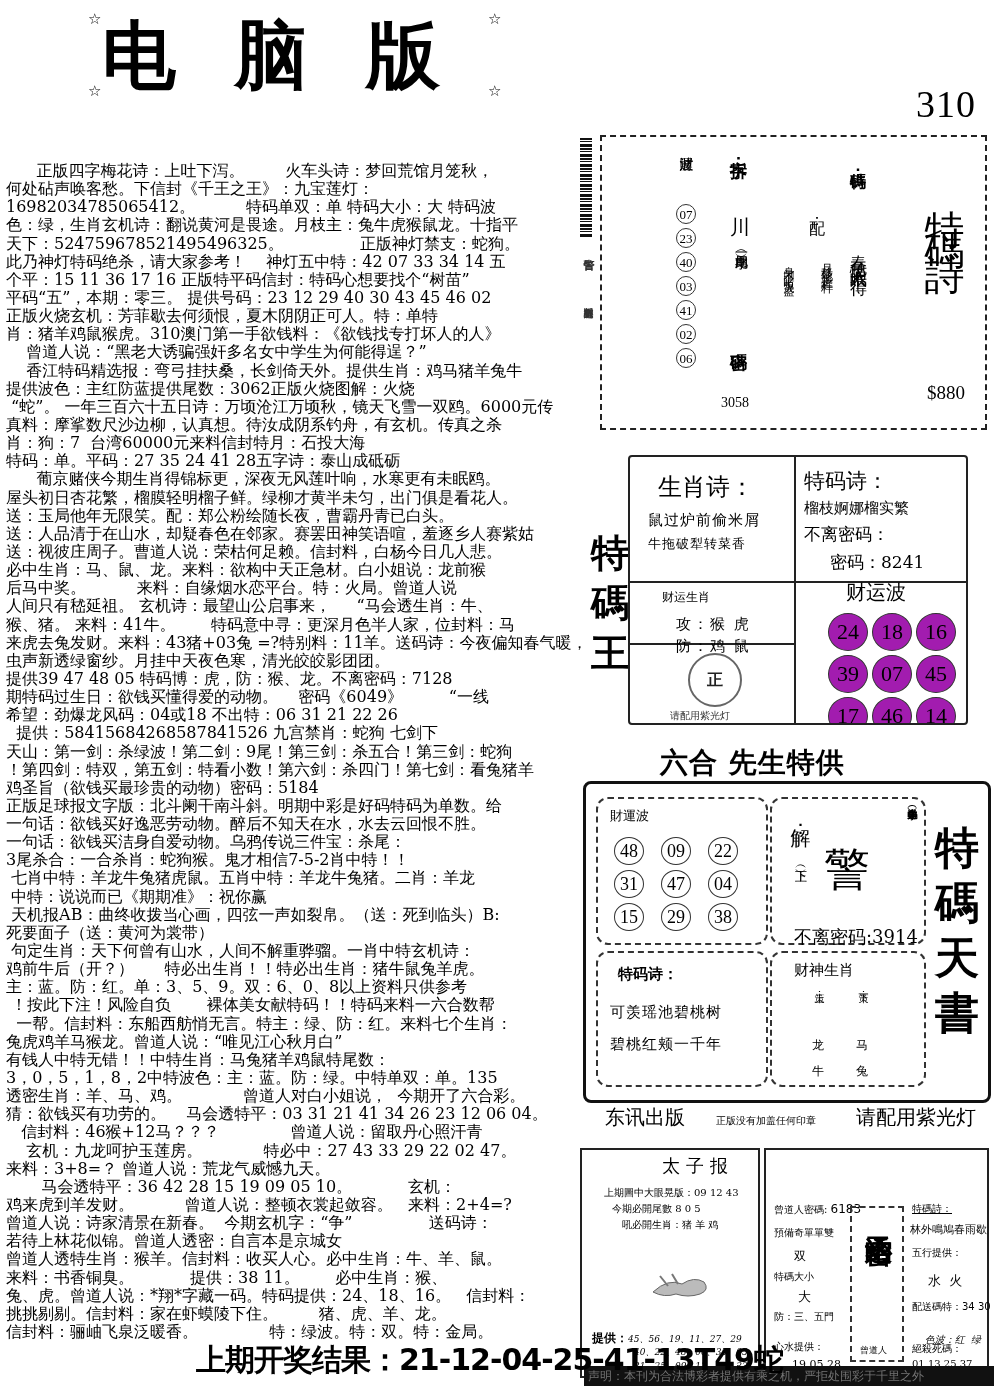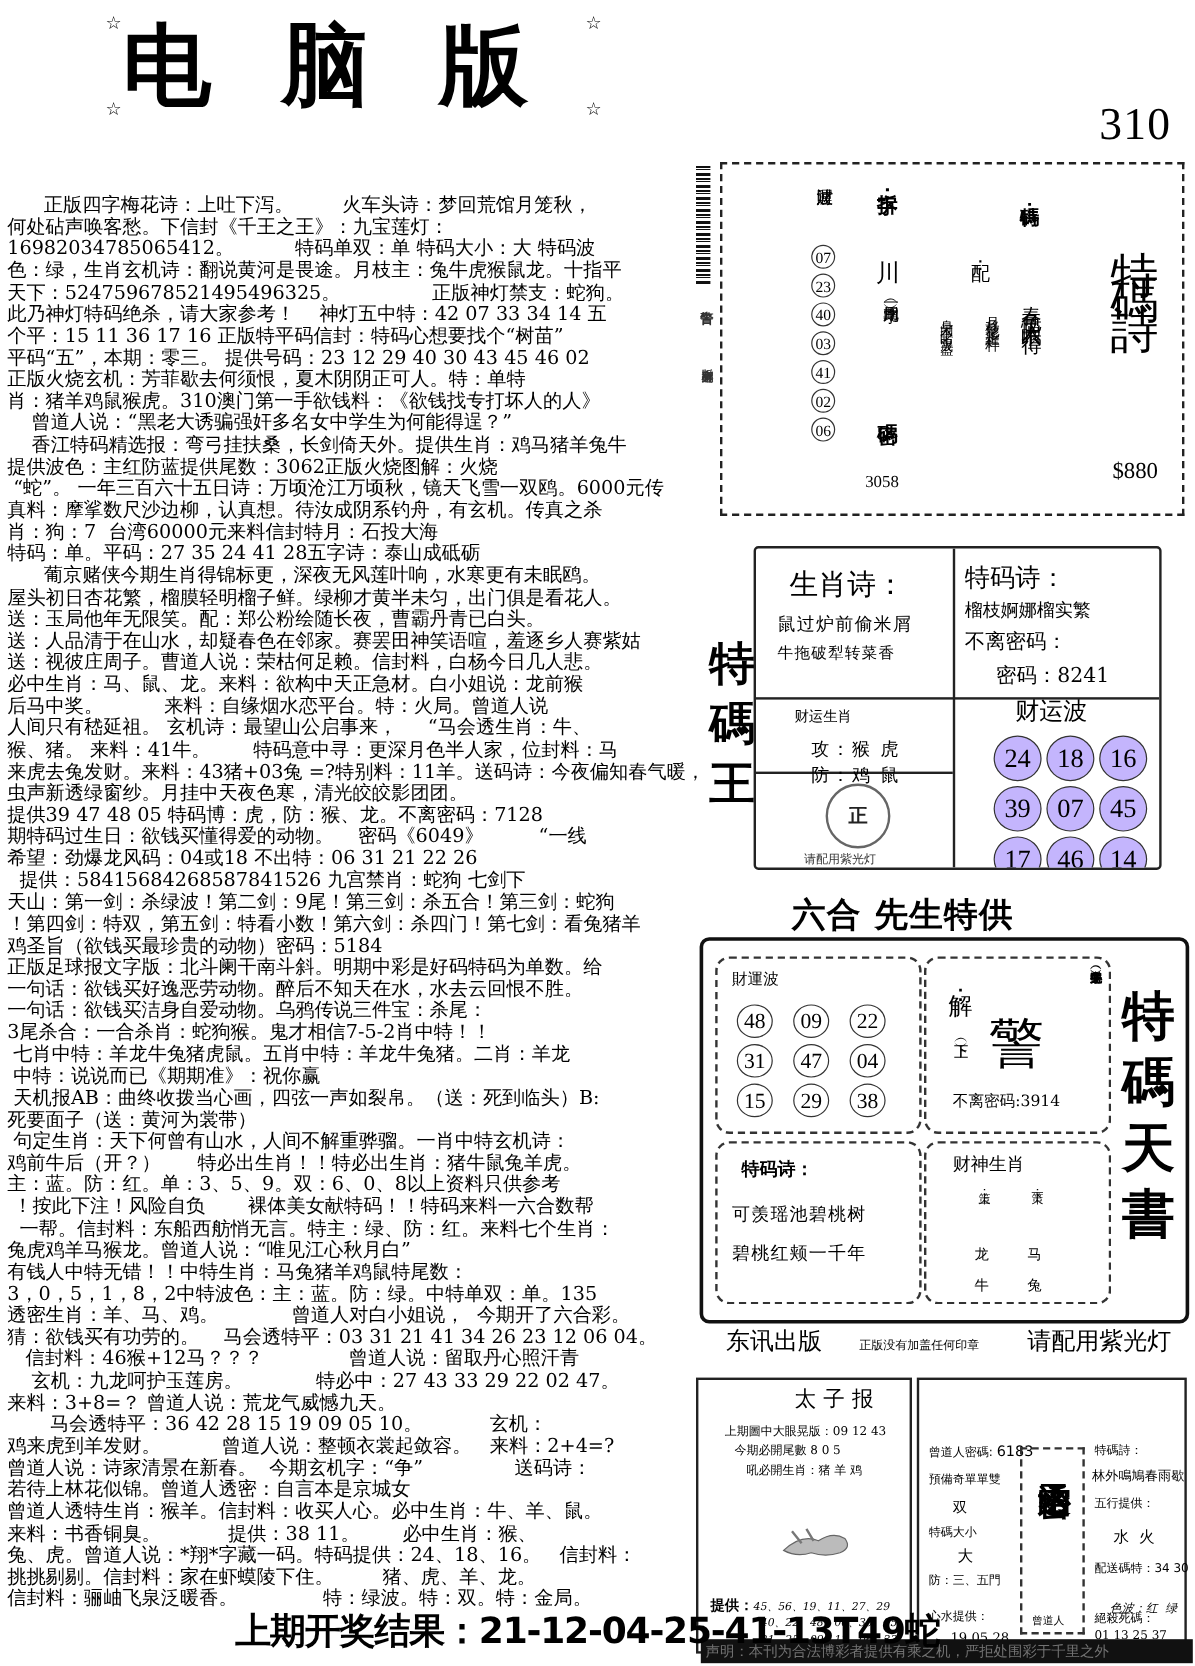--- a/index.html
+++ b/index.html
@@ -23,21 +23,21 @@
   .side-vert { position: absolute; left: 580px; width: 14px; font-size: 10px; line-height: 12px; writing-mode: vertical-rl; color:#333; }
   .vcol { position: absolute; writing-mode: vertical-rl; text-orientation: upright; }
   .circ { display: inline-block; width: 20px; height: 20px; border: 1px solid #333; border-radius: 50%; text-align: center; line-height: 19px; font-size: 13px; font-family: "Liberation Serif", serif; }
   .circ-col { position: absolute; left: 676px; top: 204px; width: 22px; display: flex; flex-direction: column; gap: 4px; }
 
   
   .tmw-label { position: absolute; left: 590px; top: 528px; width: 40px; font-family: "DejaVu Sans", sans-serif; font-weight: bold; font-size: 38px; line-height: 50px; text-align: center; }
   .tmw-box { position: absolute; left: 628px; top: 455px; width: 340px; height: 270px; border: 2px solid #222; border-radius: 4px; overflow: hidden; }
   .tmw-box .vline { position: absolute; left: 164px; top: 0; width: 2px; height: 100%; background: #222; }
   .tmw-box .hline { position: absolute; height: 2px; background: #222; }
-  .ball { display: inline-flex; align-items: center; justify-content: center; width: 40px; height: 38px; border: 1.5px solid #333; border-radius: 50%; background: #c4b5fd; font-size: 22px; font-family: "Liberation Serif", serif; }
+  .ball { display: inline-flex; align-items: center; justify-content: center; width: 40px; height: 38px; border: 1.5px solid #333; border-radius: 50%; background: #a21caf; font-size: 22px; font-family: "Liberation Serif", serif; }
   .seal { position: absolute; width: 54px; height: 54px; border-radius: 50%; border: 2px solid #666; display:flex; align-items:center; justify-content:center; font-weight:bold; font-size: 16px; color:#222; }
 
   
   .lh-title { position: absolute; left: 660px; top: 744px; font-family: "DejaVu Sans", sans-serif; font-weight: bold; font-size: 28px; letter-spacing: 1px; }
   .lh-box { position: absolute; left: 583px; top: 781px; width: 408px; height: 322px; border: 3px solid #111; border-radius: 8px; }
   .dash-panel { position: absolute; border: 2px dashed #333; border-radius: 12px; }
   .oval { display: inline-flex; align-items: center; justify-content: center; width: 30px; height: 28px; border: 1.5px solid #333; border-radius: 50%; font-size: 18px; font-family: "Liberation Serif", serif; }
   .tmtianshu { position: absolute; left: 935px; top: 820px; width: 44px; font-size: 44px; line-height: 55px; text-align: center; font-family: "DejaVu Serif", serif; font-weight: bold; }
 
   .footer-pub { position: absolute; top: 1104px; font-family: "DejaVu Serif", serif; }
@@ -218,21 +218,21 @@
       <span class="oval">29</span>
       <span class="oval">38</span>
     </div>
 </div>
 
 <div class="dash-panel" style="left:770px;top:797px;width:156px;height:148px;">
   <div class="vcol" style="left:16px;top:14px;font-size:20px;">解：</div>
   <div class="vcol" style="left:20px;top:62px;font-size:12px;">（上下）</div>
   <div style="position:absolute;left:52px;top:40px;font-size:46px;">警</div>
   <div class="vcol" style="left:134px;top:2px;font-size:10px;font-weight:bold;line-height:12px;">先生送字（必中）</div>
-  <div style="position:absolute;left:22px;top:110px;font-size:13px;">不离密码:3914</div>
+  <div style="position:absolute;left:22px;top:126px;font-size:18px;">不离密码:3914</div>
 </div>
 
 <div class="dash-panel" style="left:596px;top:951px;width:172px;height:136px;">
   <div style="position:absolute;left:20px;top:12px;font-size:15px;font-weight:bold;font-family:'DejaVu Sans',sans-serif;">特码诗：</div>
   <div style="position:absolute;left:12px;top:50px;font-size:15px;letter-spacing:1px;">可羡瑶池碧桃树</div>
   <div style="position:absolute;left:12px;top:82px;font-size:15px;letter-spacing:1px;">碧桃红颊一千年</div>
 </div>
 
 <div class="dash-panel" style="left:770px;top:951px;width:156px;height:136px;">
   <div style="position:absolute;left:22px;top:8px;font-size:15px;">财神生肖</div>
@@ -287,21 +287,21 @@
   <div style="position:absolute;left:32px;top:138px;font-size:13px;">大</div>
   <div class="small" style="position:absolute;left:8px;top:160px;">防：三、五門</div>
   <div class="small" style="position:absolute;left:8px;top:190px;">心水提供：</div>
   <div style="position:absolute;left:26px;top:208px;font-size:11px;">19 05 28</div>
 
   <div style="position:absolute;left:84px;top:56px;width:54px;height:156px;border:2px dashed #333;">
     <div class="vcol" style="left:10px;top:6px;font-size:28px;font-weight:bold;line-height:32px;">透密函</div>
     <div class="small" style="position:absolute;left:8px;top:136px;font-size:9px;">曾道人</div>
   </div>
 
-  <div class="small" style="position:absolute;left:146px;top:52px;">特碼詩：</div>
+  <div class="small" style="position:absolute;left:146px;top:52px;text-decoration:underline;">特碼詩：</div>
   <div style="position:absolute;left:144px;top:72px;font-size:11px;white-space:nowrap;">林外鳴鳩春雨歇</div>
   <div class="small" style="position:absolute;left:146px;top:96px;">五行提供：</div>
   <div style="position:absolute;left:162px;top:122px;font-size:13px;white-space:pre;">水  火</div>
   <div class="small" style="position:absolute;left:146px;top:150px;white-space:nowrap;">
     <span>配送碼特：</span><span>34 30</span>
   </div>
   <div class="small" style="position:absolute;left:146px;top:172px;white-space:pre;font-style:italic;">
     <span>色波：</span><span>红  绿</span>
   </div>
   <div class="small" style="position:absolute;left:146px;top:192px;">絕殺死碼：</div>

